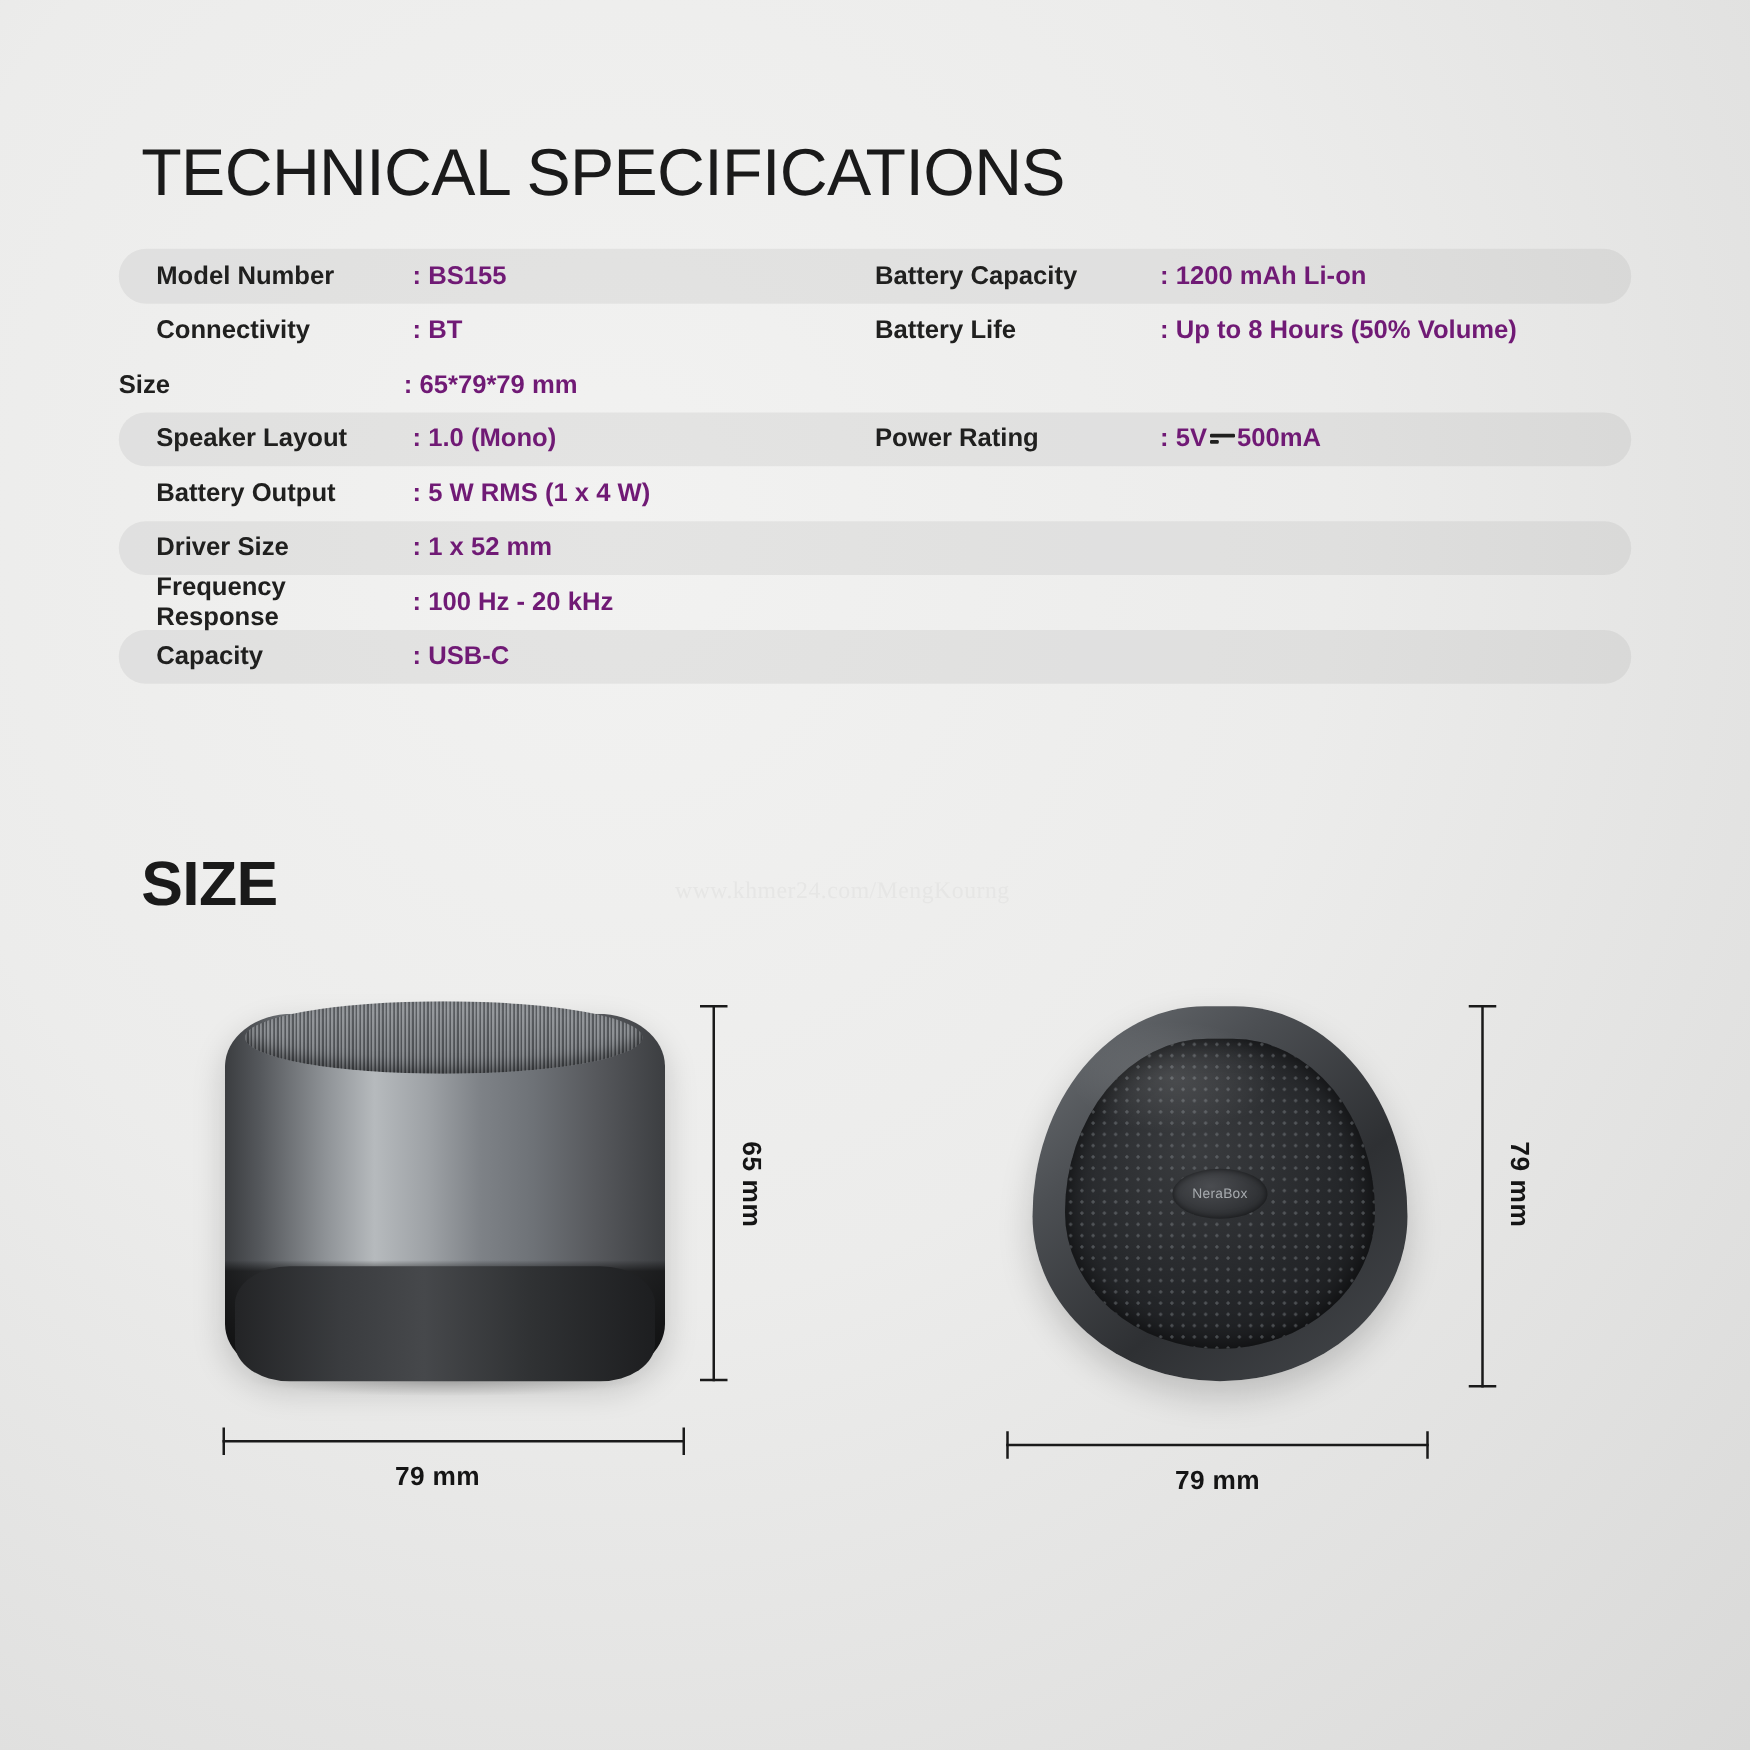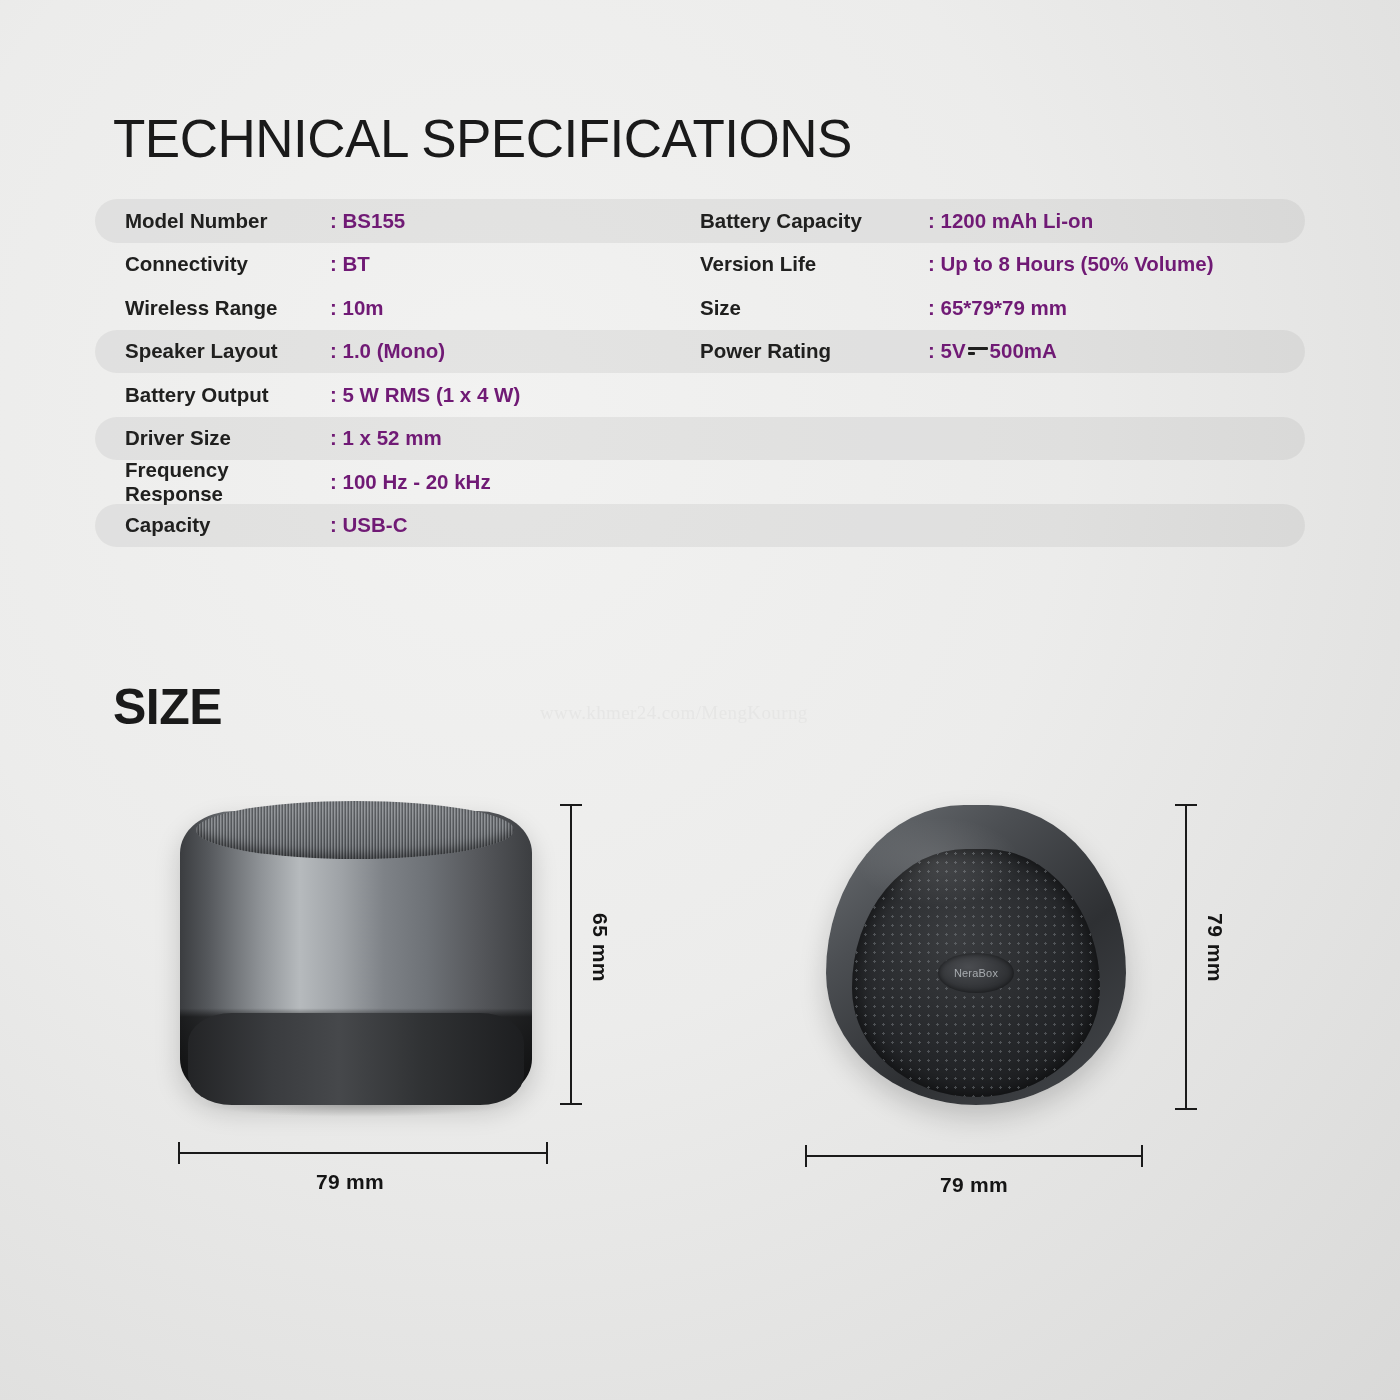--- a/index.html
+++ b/index.html
@@ -173,21 +173,21 @@
     top: 10px;
     width: 300px;
     height: 300px;
     background: linear-gradient(140deg, #6e7276 0%, #4c4f53 30%, #2e3033 62%, #45484c 100%);
     border-radius: 46% 46% 50% 50% / 56% 56% 44% 44%;
     box-shadow: 0 12px 28px rgba(0,0,0,0.18);
   }
   .tv-inner {
     position: absolute;
     left: 26px;
-    top: 44px;
+    top: 26px;
     width: 248px;
     height: 248px;
     border-radius: 46% 46% 50% 50% / 56% 56% 44% 44%;
     background:
       radial-gradient(circle at 42% 36%, #3a3c3f 0%, #25272a 55%, #17181a 100%);
     box-shadow: inset 0 0 22px rgba(0,0,0,0.75);
   }
   .tv-grid {
     position: absolute;
     left: 0; top: 0; right: 0; bottom: 0;
@@ -268,31 +268,27 @@
       <span class="spec-value">: 1200 mAh Li-on</span>
     </div>
   </div>
 
   <div class="spec-row">
     <div class="spec-col left">
       <span class="spec-label">Connectivity</span>
       <span class="spec-value">: BT</span>
     </div>
     <div class="spec-col right">
-      <span class="spec-label">Version Life</span>
+      <span class="spec-label">Battery Life</span>
       <span class="spec-value">: Up to 8 Hours (50% Volume)</span>
     </div>
   </div>
 
 
   <div class="spec-row">
-    <div class="spec-col left">
-      <span class="spec-label">Wireless Range</span>
-      <span class="spec-value">: 10m</span>
-    </div>
     <div class="spec-col right">
       <span class="spec-label">Size</span>
       <span class="spec-value">: 65*79*79 mm</span>
     </div>
   </div>
 
   <div class="spec-row shaded">
     <div class="spec-col left">
       <span class="spec-label">Speaker Layout</span>
       <span class="spec-value">: 1.0 (Mono)</span>

